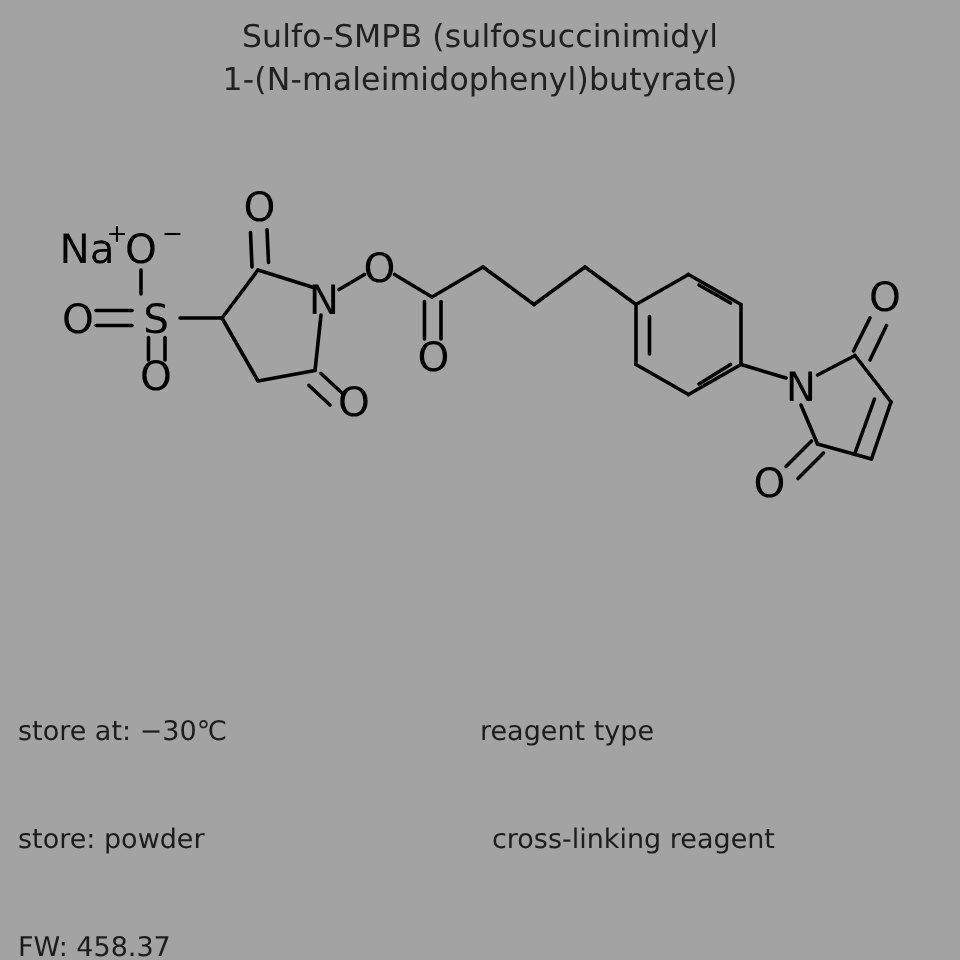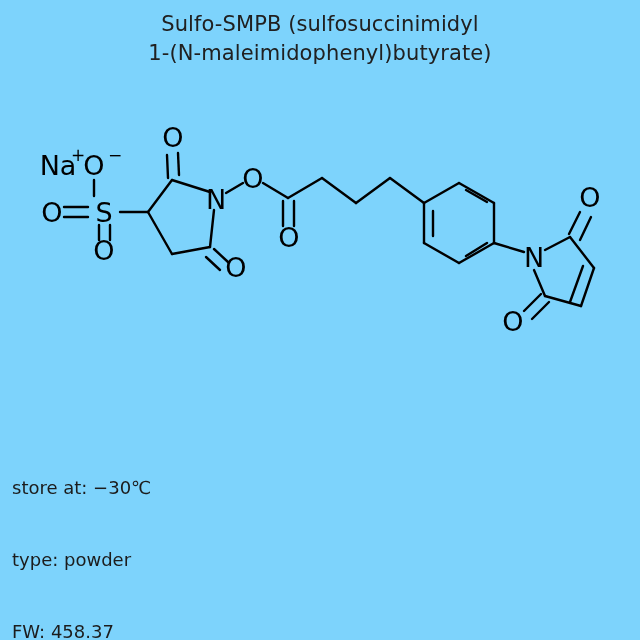--- a/index.html
+++ b/index.html
@@ -4,21 +4,21 @@
 <style>
   html, body {
     margin: 0;
     padding: 0;
     background: #ffffff;
   }
   #page {
     position: relative;
     width: 640px;
     height: 640px;
-    background: #7dd3fc;
+    background: #a3a3a3;
     overflow: hidden;
     font-family: "DejaVu Sans", sans-serif;
     color: #1a1a1a;
   }
   #title {
     position: absolute;
     left: 0;
     top: 10px;
     width: 640px;
     text-align: center;
@@ -149,18 +149,22 @@
       <text x="289" y="247">O</text>
 
       <text x="534" y="267">N</text>
       <text x="590" y="207">O</text>
       <text x="513" y="331">O</text>
     </g>
   </svg>
 
   <div class="info-block" id="info-left">
     <span class="info-line">store at: −30℃</span>
-    <span class="info-line">type: powder</span>
+    <span class="info-line">store: powder</span>
     <span class="info-line">FW: 458.37</span>
   </div>
 
+  <div class="info-block" id="info-right">
+    <span class="info-line">reagent type</span>
+    <span class="info-line indent">cross-linking reagent</span>
+  </div>
 
 </div>
 
 </body></html>

